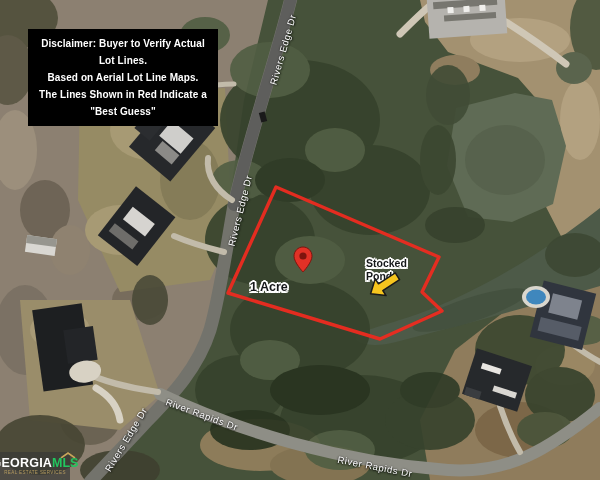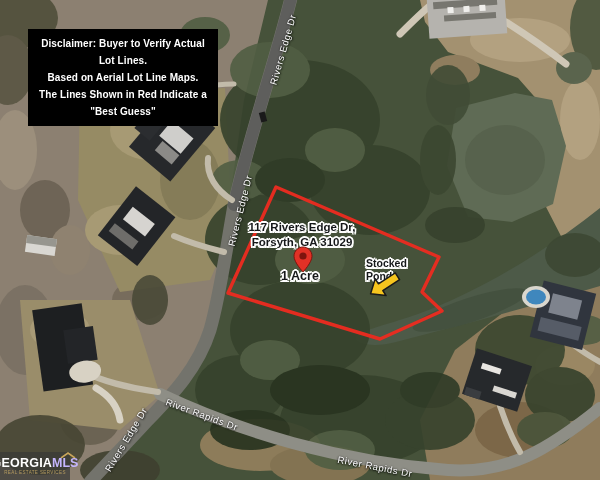--- a/index.html
+++ b/index.html
@@ -20,34 +20,34 @@
   .rl3{left:81px;top:434px;width:90px;transform:rotate(-59deg);}
   .rl4{left:152px;top:409px;width:100px;transform:rotate(20deg);}
   .rl5{left:325px;top:461px;width:100px;transform:rotate(11deg);}
 
   .halo{color:#16181a;font-weight:800;
     text-shadow:-1.5px -1.5px 0 #fff,1.5px -1.5px 0 #fff,-1.5px 1.5px 0 #fff,
       1.5px 1.5px 0 #fff,0 -1.7px 0 #fff,0 1.7px 0 #fff,-1.7px 0 0 #fff,1.7px 0 0 #fff;}
   .address{position:absolute;left:222px;top:220px;width:160px;text-align:center;
     font-size:11.5px;line-height:15px;}
   .address span{display:block;}
-  .acreage{position:absolute;left:250px;top:269px;width:100px;text-align:center;font-size:12.5px;}
+  .acreage{position:absolute;left:250px;top:280px;width:100px;text-align:left;font-size:12.5px;}
   .pondlabel{position:absolute;left:366px;top:257px;width:80px;text-align:left;
     font-size:10.5px;line-height:12.5px;white-space:pre-line;}
 
   .pin{position:absolute;left:293px;top:246px;width:20px;height:27px;}
   .arrow{position:absolute;left:366px;top:271px;width:40px;height:30px;}
   .lotline{position:absolute;left:0;top:0;}
 
   .mls{position:absolute;left:0;top:452px;width:70px;height:28px;
     background:rgba(58,58,55,.75);display:flex;flex-direction:column;
     align-items:center;justify-content:center;}
   .mls .brand{font-size:12.5px;font-weight:bold;line-height:12px;position:relative;}
   .mls .p1{color:#fff;letter-spacing:.2px;}
-  .mls .p2{color:#c4b5fd;text-align:center;}
+  .mls .p2{color:#22c55e;text-align:center;}
   .mls .roof{position:absolute;right:2px;top:-5px;}
   .mls .tag{font-size:4.5px;color:#b59b5f;letter-spacing:.4px;margin-top:1px;}
 </style>
 </head>
 <body>
 
 <div class="stage">
 
   <svg class="bg" width="600" height="480" viewBox="0 0 600 480">
     <rect width="600" height="480" fill="#46523a"></rect>
@@ -197,24 +197,20 @@
     <span>Based on Aerial Lot Line Maps.</span>
     <span>The Lines Shown in Red Indicate a "Best Guess"</span>
   </div>
 
   <div class="road-label rl1">Rivers Edge Dr</div>
   <div class="road-label rl2">Rivers Edge Dr</div>
   <div class="road-label rl3">Rivers Edge Dr</div>
   <div class="road-label rl4">River Rapids Dr</div>
   <div class="road-label rl5">River Rapids Dr</div>
 
-  <div class="address halo">
-    <span>117 Rivers Edge Dr,</span>
-    <span>Forsyth, GA 31029</span>
-  </div>
   <div class="acreage halo">1 Acre</div>
   <div class="pondlabel halo">Stocked
 Pond</div>
 
   <svg class="pin" viewBox="0 0 20 27">
     <path d="M10,1 C5,1 1,5 1,10.2 C1,16.5 10,26 10,26 C10,26 19,16.5 19,10.2 C19,5 15,1 10,1 Z" fill="#e23126" stroke="#7e140e" stroke-width="1"></path>
     <circle cx="10" cy="10" r="3.6" fill="#7e140e"></circle>
   </svg>
 
   <svg class="arrow" viewBox="0 0 40 30">

